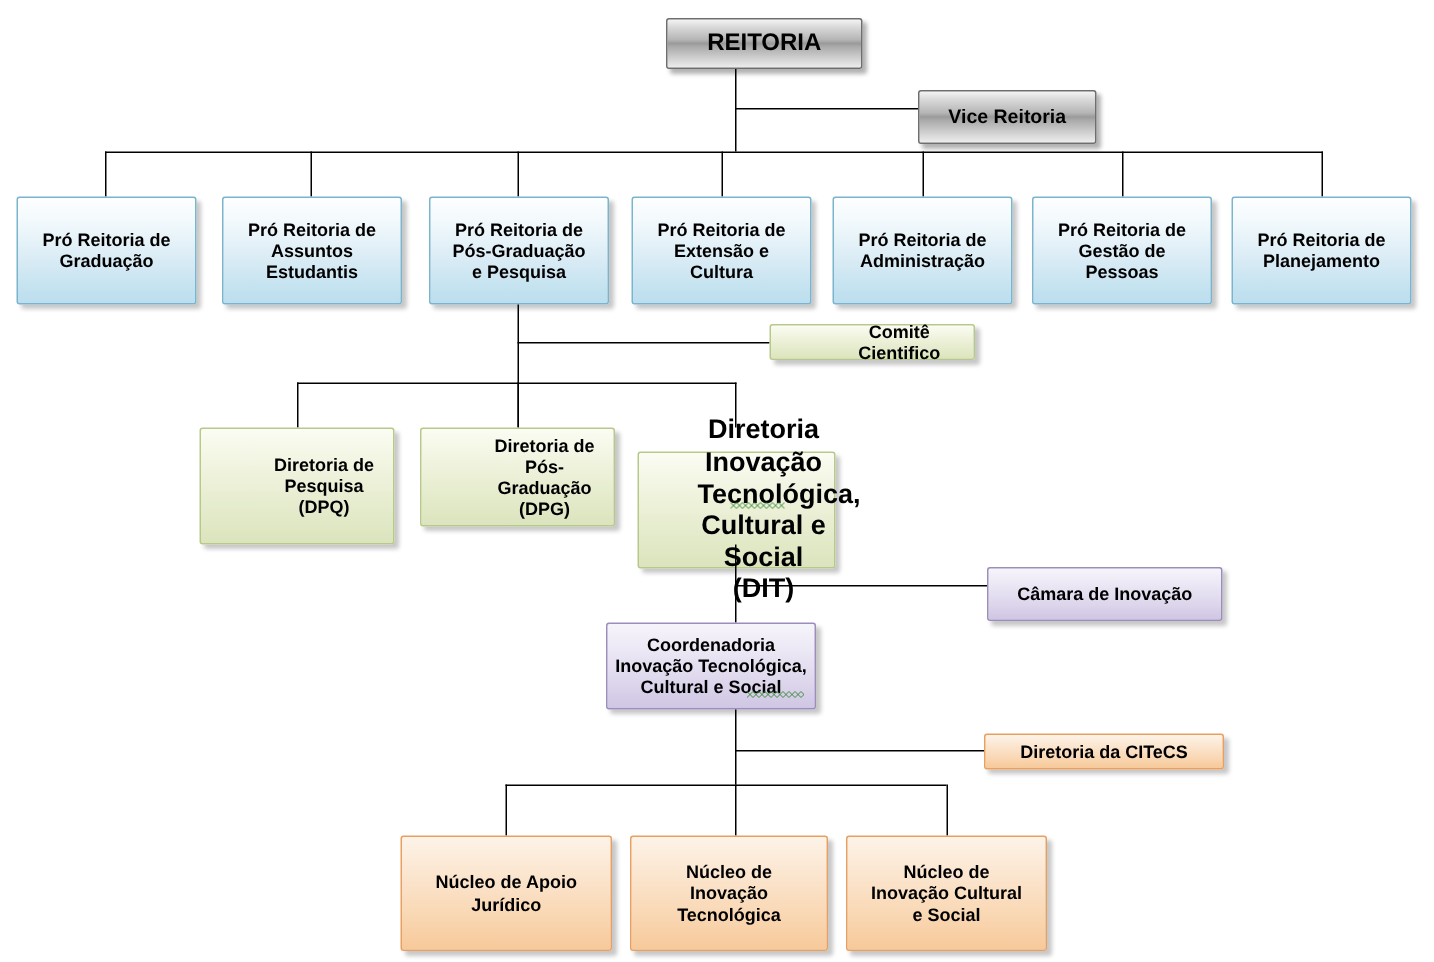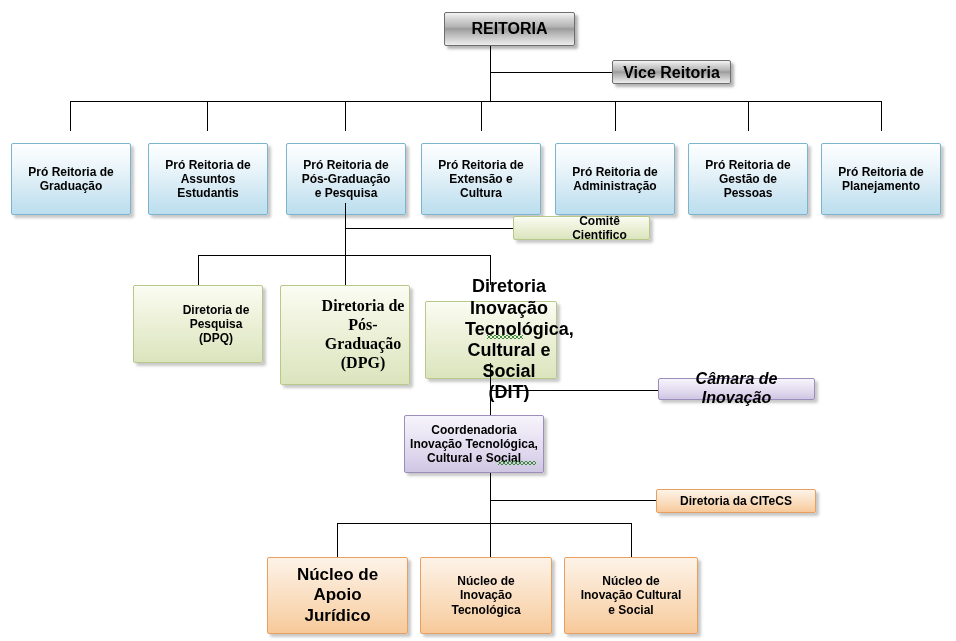--- a/index.html
+++ b/index.html
@@ -64,21 +64,20 @@
   
   .style-blue {
     border: 1px solid #7ab4cd;
     background: linear-gradient(to bottom,
         #fdfeff 0%,
         #f2f9fc 22%,
         #dcedf6 55%,
         #c4e2f0 86%,
         #bcdeee 100%);
     box-shadow: 3px 3px 3px rgba(0,0,0,0.22);
-    margin-top: 12px;
   }
 
   
   .style-green {
     border: 1px solid #b7c98a;
     background: linear-gradient(to bottom,
         #fbfcf3 0%,
         #f2f5e2 28%,
         #e6ecce 66%,
         #dbe4bd 100%);
@@ -135,21 +134,21 @@
   <div class="line v" style="left:345px; top:101px; height:30px;"></div>
   <div class="line v" style="left:481px; top:101px; height:30px;"></div>
   <div class="line v" style="left:615px; top:101px; height:30px;"></div>
   <div class="line v" style="left:748px; top:101px; height:30px;"></div>
   <div class="line v" style="left:881px; top:101px; height:30px;"></div>
 
   <div class="node style-gray" style="left:444px; top:12px; width:131px; height:34px; font-size:16px;">
     <span class="label">REITORIA</span>
   </div>
 
-  <div class="node style-gray" style="left:612px; top:60px; width:119px; height:24px; font-size:16px;align-items:flex-end;">
+  <div class="node style-gray" style="left:612px; top:60px; width:119px; height:36px; font-size:13px;">
     <span class="label">Vice Reitoria</span>
   </div>
 
   <div class="node style-blue" style="left:11px; top:131px; width:120px; height:72px; font-size:12px;">
     <span class="label">Pró Reitoria de
 Graduação</span>
   </div>
 
   <div class="node style-blue" style="left:148px; top:131px; width:120px; height:72px; font-size:12px;">
     <span class="label">Pró Reitoria de
@@ -196,38 +195,38 @@
   <div class="node style-green" style="left:513px; top:216px; width:137px; height:24px; font-size:12px;">
     <span class="label">Comitê Cientifico</span>
   </div>
 
   <div class="node style-green" style="left:133px; top:285px; width:130px; height:78px; font-size:12px;text-align:center;">
     <span class="label">Diretoria de
 Pesquisa
 (DPQ)</span>
   </div>
 
-  <div class="node style-green" style="left:280px; top:285px; width:130px; height:100px; font-size:16px;font-family:Liberation Serif, serif;">
+  <div class="node style-green" style="left:280px; top:285px; width:130px; height:66px; font-size:12px;">
     <span class="label">Diretoria de Pós-
 Graduação
 (DPG)</span>
   </div>
 
   <div class="node style-green" style="left:425px; top:285px; width:132px; height:78px; font-size:18px;margin-top:16px;">
     <span class="label">Diretoria Inovação
 Tecnológica,
 Cultural e Social
 (DIT)</span>
   </div>
   <div class="squiggle" style="left:487px; top:335px; width:36px;"></div>
 
   <div class="line v" style="left:490px; top:363px; height:52px;"></div>
   <div class="line h" style="left:490px; top:390px; width:168px;"></div>
 
-  <div class="node style-purple" style="left:658px; top:378px; width:157px; height:22px; font-size:16px;font-style:italic;">
+  <div class="node style-purple" style="left:658px; top:378px; width:157px; height:36px; font-size:12px;">
     <span class="label">Câmara de Inovação</span>
   </div>
 
   <div class="node style-purple" style="left:404px; top:415px; width:140px; height:58px; font-size:12px;">
     <span class="label">Coordenadoria
 Inovação Tecnológica,
 Cultural e Social</span>
   </div>
   <div class="squiggle" style="left:498px; top:461px; width:38px;"></div>
 
@@ -236,21 +235,21 @@
 
   <div class="line h" style="left:337px; top:523px; width:294px;"></div>
   <div class="line v" style="left:337px; top:523px; height:34px;"></div>
   <div class="line v" style="left:490px; top:523px; height:34px;"></div>
   <div class="line v" style="left:631px; top:523px; height:34px;"></div>
 
   <div class="node style-orange" style="left:656px; top:489px; width:160px; height:24px; font-size:12px;">
     <span class="label">Diretoria da CITeCS</span>
   </div>
 
-  <div class="node style-orange" style="left:267px; top:557px; width:141px; height:77px; font-size:17px;">
+  <div class="node style-orange" style="left:267px; top:557px; width:141px; height:77px; font-size:12px;">
     <span class="label">Núcleo de Apoio
 Jurídico</span>
   </div>
 
   <div class="node style-orange" style="left:420px; top:557px; width:132px; height:77px; font-size:12px;">
     <span class="label">Núcleo de
 Inovação
 Tecnológica</span>
   </div>
 

